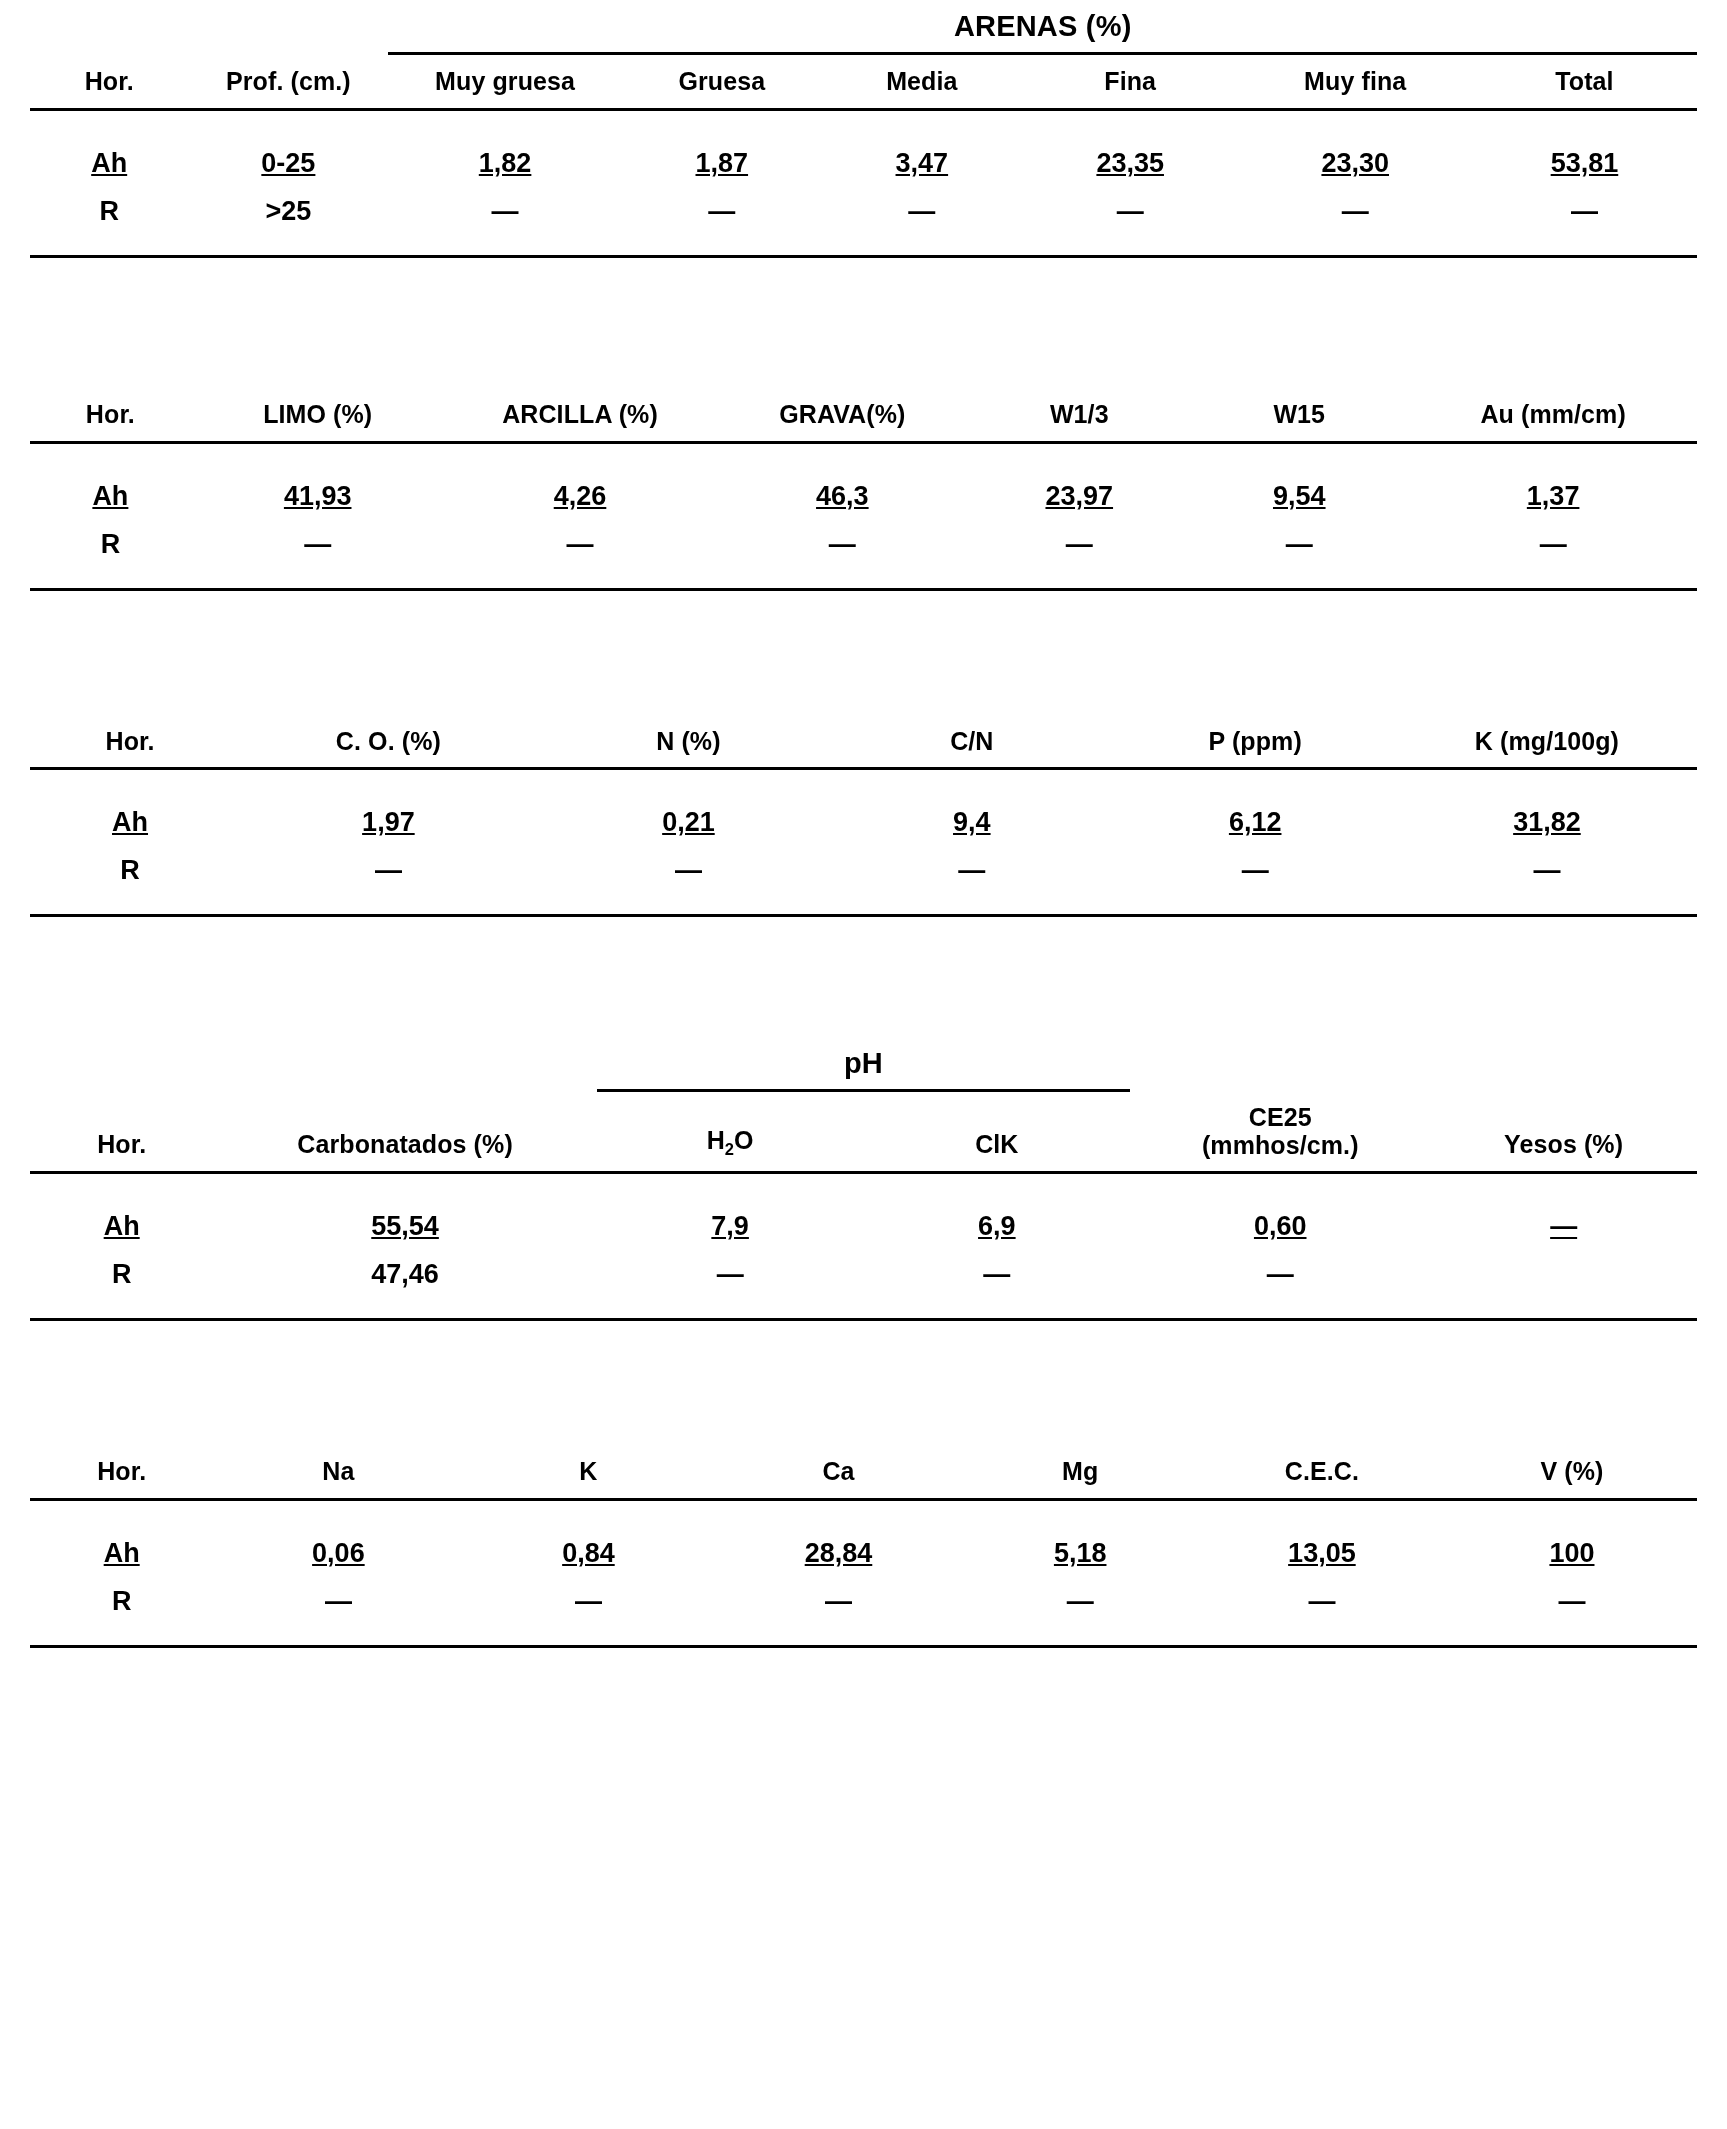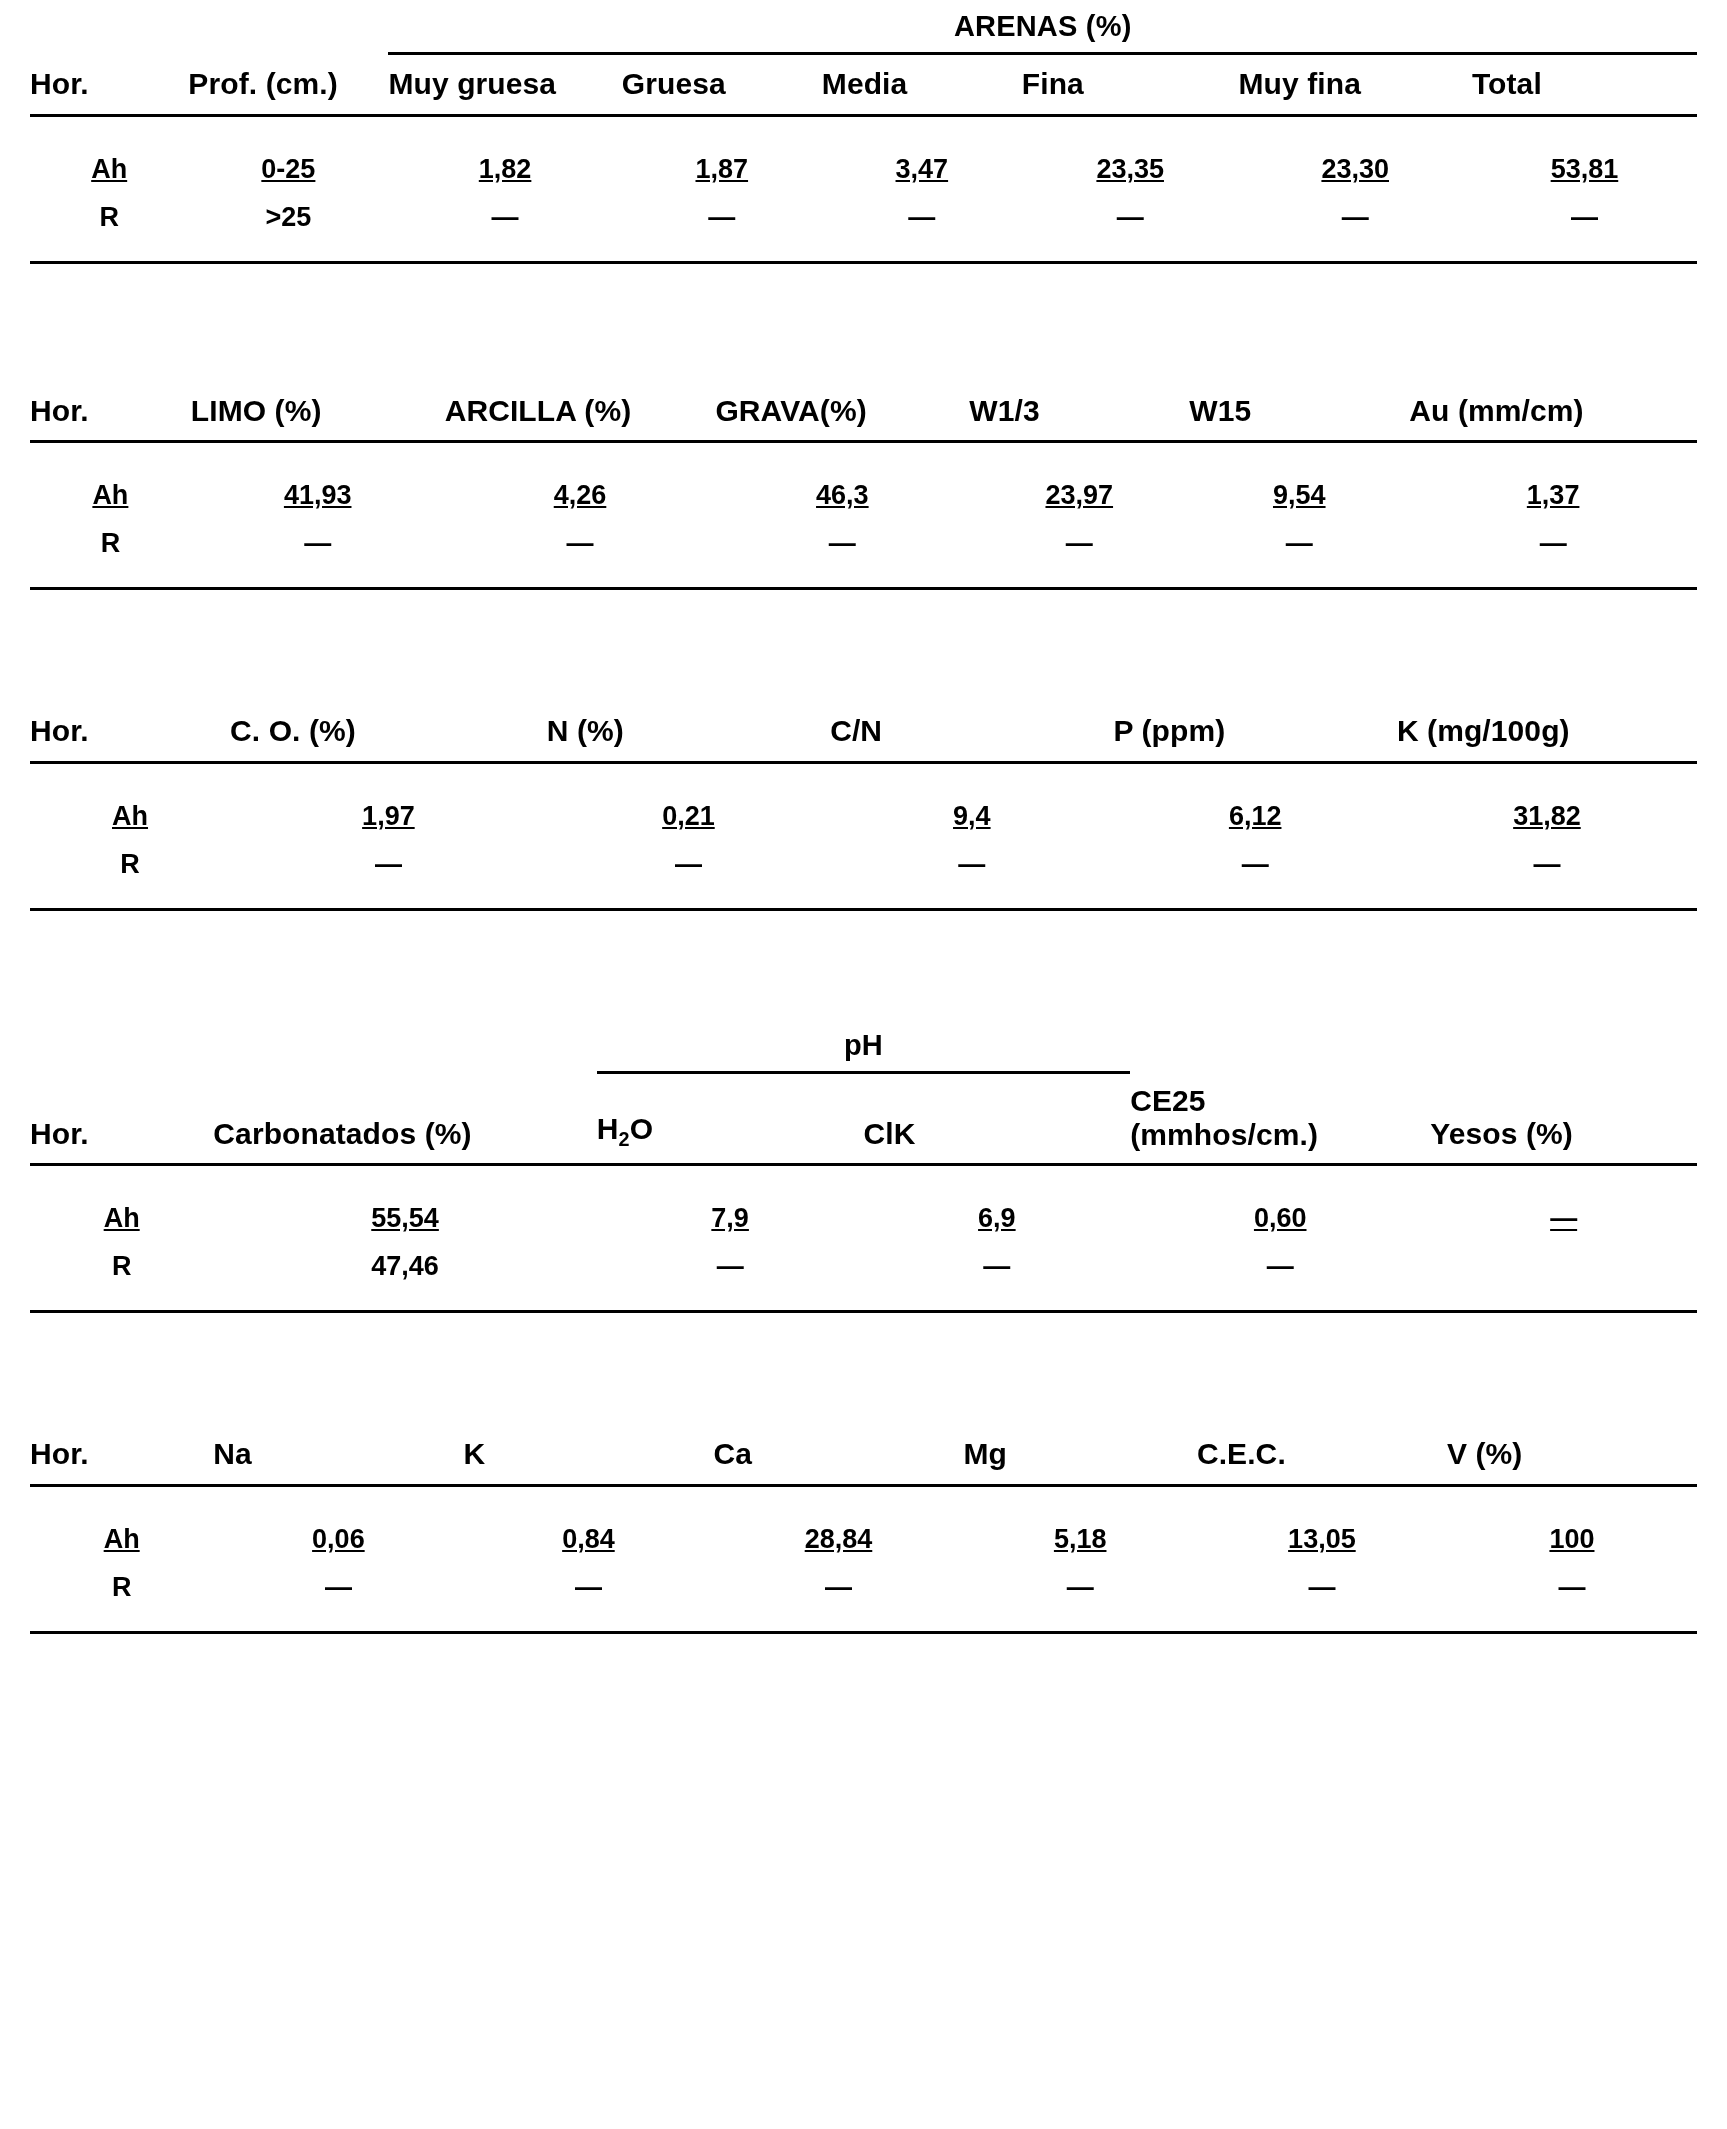--- a/index.html
+++ b/index.html
@@ -23,41 +23,42 @@
     width: 100%;
     border-collapse: collapse;
     table-layout: fixed;
   }
   table.tbl td, table.tbl th {
     padding: 0;
     margin: 0;
     vertical-align: bottom;
   }
   .blk {
-    margin-bottom: 0;
+    margin-bottom: 12px;
   }
   
   .gap-1 { height: 118px; }
   .gap-2 { height: 112px; }
   .gap-3 { height: 118px; }
   .gap-4 { height: 112px; }
 
   .grouphdr {
     font-weight: bold;
     font-size: 29px;
     text-align: center;
     letter-spacing: 0.2px;
     padding-bottom: 9px !important;
   }
   .grouprule {
     border-bottom: 3px solid #000;
   }
   .colhdr {
     font-weight: bold;
-    font-size: 30px;
+    font-size: 25px;
+    text-align: center;
     letter-spacing: 0.1px;
     padding-top: 12px !important;
     padding-bottom: 12px !important;
     line-height: 1.15;
   }
   .hdr-rule-bottom td {
     border-bottom: 3px solid #000;
   }
   .datarow td {
     font-size: 27px;

